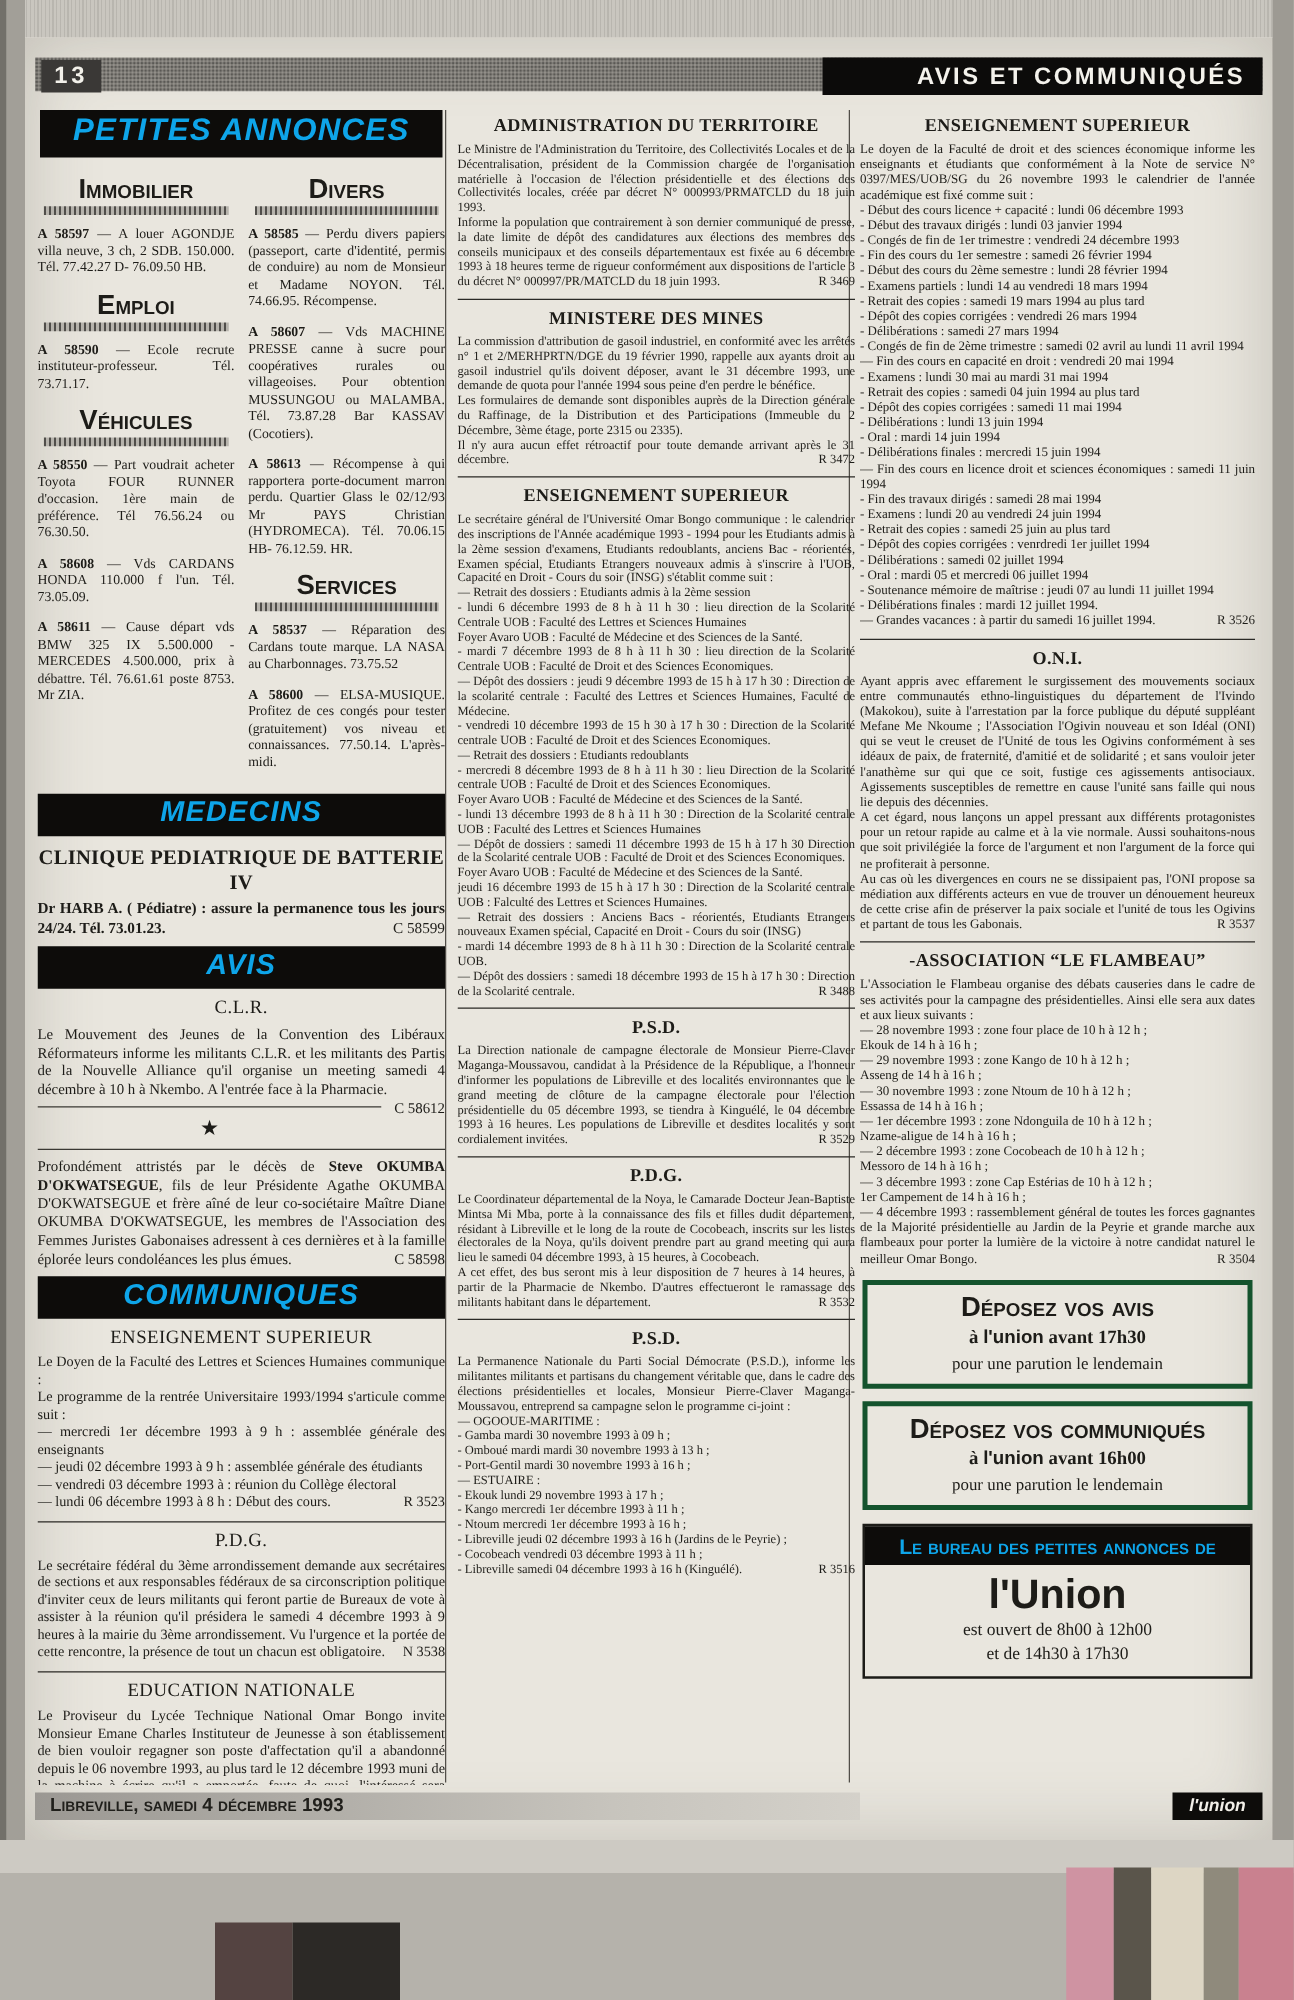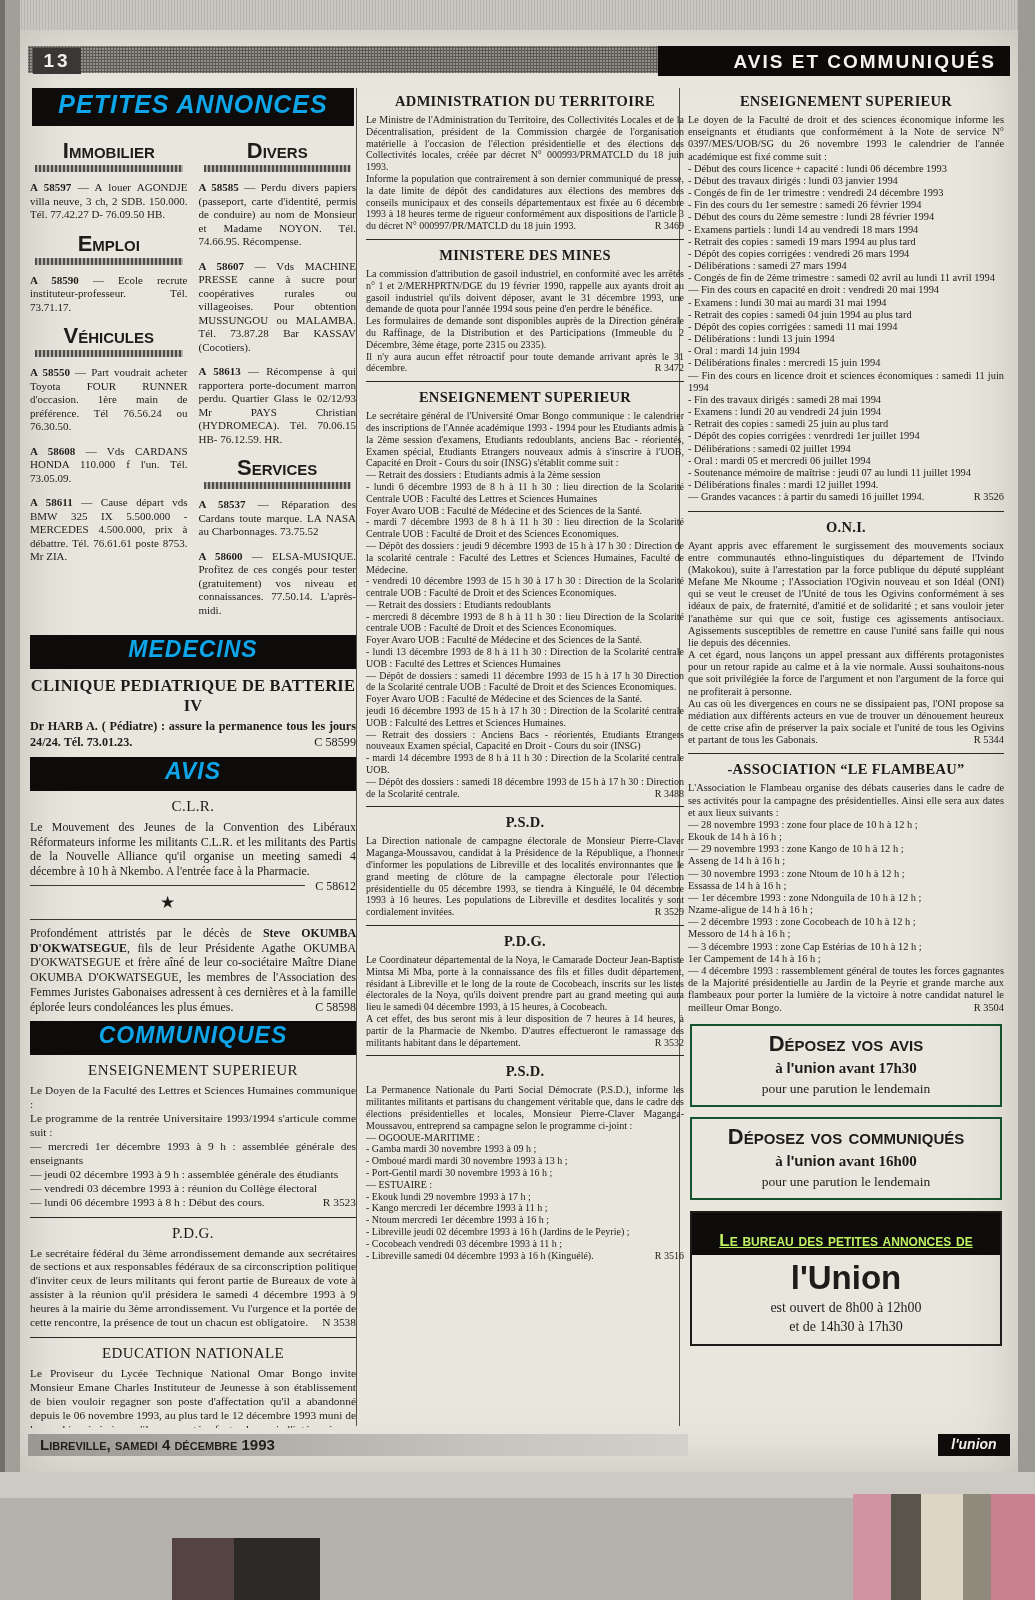--- a/index.html
+++ b/index.html
@@ -44,28 +44,28 @@
   .rbody{font-size:10.4px;line-height:1.17;text-align:justify;margin:0;hyphens:auto;}
   .lines{white-space:pre-line;}
   .ref{float:right;font-weight:normal;margin-left:10px;}
   .rule{border:0;border-top:1.5px solid #2a2925;margin:7px 0;}
   .rule-thin{border:0;border-top:1px solid #3a3833;margin:6px 0;}
   .star{text-align:center;font-size:17px;margin:1px 0 2px;}
   .clinic-title{font-weight:bold;font-size:16.5px;text-align:center;letter-spacing:.2px;margin:1px 0 3px;}
   .clinic-body{font-weight:bold;font-size:12.2px;line-height:1.25;text-align:justify;margin:0;}
   .clr-body,.obit{font-size:11.9px;line-height:1.24;text-align:justify;margin:0;}
   
-  .notice{border:2px solid #14532d;margin:10px 2px 0;padding:6px 4px 8px;text-align:center;}
+  .notice{border:4px solid #14532d;margin:10px 2px 0;padding:6px 4px 8px;text-align:center;}
   .notice-title{font-family:"Liberation Sans",sans-serif;font-weight:700;font-variant:small-caps;font-size:22px;line-height:1.05;}
   .notice-l2{font-size:15px;font-weight:bold;margin-top:4px;}
   .logo-inline{font-family:"Liberation Sans",sans-serif;font-weight:800;}
   .notice-l3{font-size:13.5px;margin-top:4px;}
   .bureau{border:2px solid #1d1c18;margin:11px 2px 0;text-align:center;}
-  .bureau-band{background:#0d0c0a;color:#bef264;font-family:"Liberation Sans",sans-serif;font-weight:700;
-       font-variant:small-caps;font-size:17px;padding:19px 2px 5px;line-height:1.05;text-decoration:underline;}
+  .bureau-band{background:#0d0c0a;color:#0ea5e9;font-family:"Liberation Sans",sans-serif;font-weight:700;
+       font-variant:small-caps;font-size:17px;padding:8px 2px 5px;line-height:1.05;}
   .bureau-logo{font-family:"Liberation Sans",sans-serif;font-weight:800;font-size:33px;margin:4px 0 2px;}
   .bureau-hours{font-size:14px;line-height:1.35;padding:0 0 7px;}
   
   .footer{position:absolute;left:8px;top:1404px;width:982px;height:24px;}
   .footer-date{position:absolute;left:0;top:0;width:660px;height:22px;
        background:linear-gradient(90deg,#9b9893,#c7c4bd 70%,#d4d1ca);
        font-family:"Liberation Sans",sans-serif;font-weight:700;font-variant:small-caps;font-size:15px;
        padding:2px 0 0 12px;box-sizing:border-box;color:#201f1b;}
   .footer-logo{position:absolute;right:0;top:0;width:72px;height:22px;background:#0d0c0a;color:#f2efe8;
        font-family:"Liberation Sans",sans-serif;font-style:italic;font-weight:800;font-size:14px;
@@ -250,21 +250,21 @@
 - Délibérations : samedi 02 juillet 1994
 - Oral : mardi 05 et mercredi 06 juillet 1994
 - Soutenance mémoire de maîtrise : jeudi 07 au lundi 11 juillet 1994
 - Délibérations finales : mardi 12 juillet 1994.
 — Grandes vacances : à partir du samedi 16 juillet 1994.</span><span class="ref">R 3526</span></p>
     <hr class="rule">
 
     <div class="mhead">O.N.I.</div>
     <p class="rbody lines"><span>Ayant appris avec effarement le surgissement des mouvements sociaux entre communautés ethno-linguistiques du département de l'Ivindo (Makokou), suite à l'arrestation par la force publique du député suppléant Mefane Me Nkoume ; l'Association l'Ogivin nouveau et son Idéal (ONI) qui se veut le creuset de l'Unité de tous les Ogivins conformément à ses idéaux de paix, de fraternité, d'amitié et de solidarité ; et sans vouloir jeter l'anathème sur qui que ce soit, fustige ces agissements antisociaux. Agissements susceptibles de remettre en cause l'unité sans faille qui nous lie depuis des décennies.
 A cet égard, nous lançons un appel pressant aux différents protagonistes pour un retour rapide au calme et à la vie normale. Aussi souhaitons-nous que soit privilégiée la force de  l'argument et non l'argument de la force qui ne profiterait à personne.
-Au cas où les divergences en cours ne se dissipaient pas, l'ONI propose sa médiation aux différents acteurs en vue de trouver un dénouement heureux de cette crise afin de préserver la paix sociale et l'unité de tous les Ogivins et partant de tous les Gabonais.</span><span class="ref">R 5344</span></p>
+Au cas où les divergences en cours ne se dissipaient pas, l'ONI propose sa médiation aux différents acteurs en vue de trouver un dénouement heureux de cette crise afin de préserver la paix sociale et l'unité de tous les Ogivins et partant de tous les Gabonais.</span><span class="ref">R 3537</span></p>
     <hr class="rule">
 
     <div class="mhead">-ASSOCIATION “LE FLAMBEAU”</div>
     <p class="rbody">L'Association le Flambeau organise des débats causeries dans le cadre de ses activités pour la campagne des présidentielles. Ainsi elle sera aux dates et aux lieux suivants :</p>
     <p class="rbody lines">— 28 novembre 1993 : zone four place de 10 h à 12 h ;
 Ekouk de 14 h à 16 h ;
 — 29 novembre 1993 : zone Kango de 10 h à 12 h ;
 Asseng de 14 h à 16 h ;
 — 30 novembre 1993 : zone Ntoum de 10 h à 12 h ;
 Essassa de 14 h à 16 h ;

